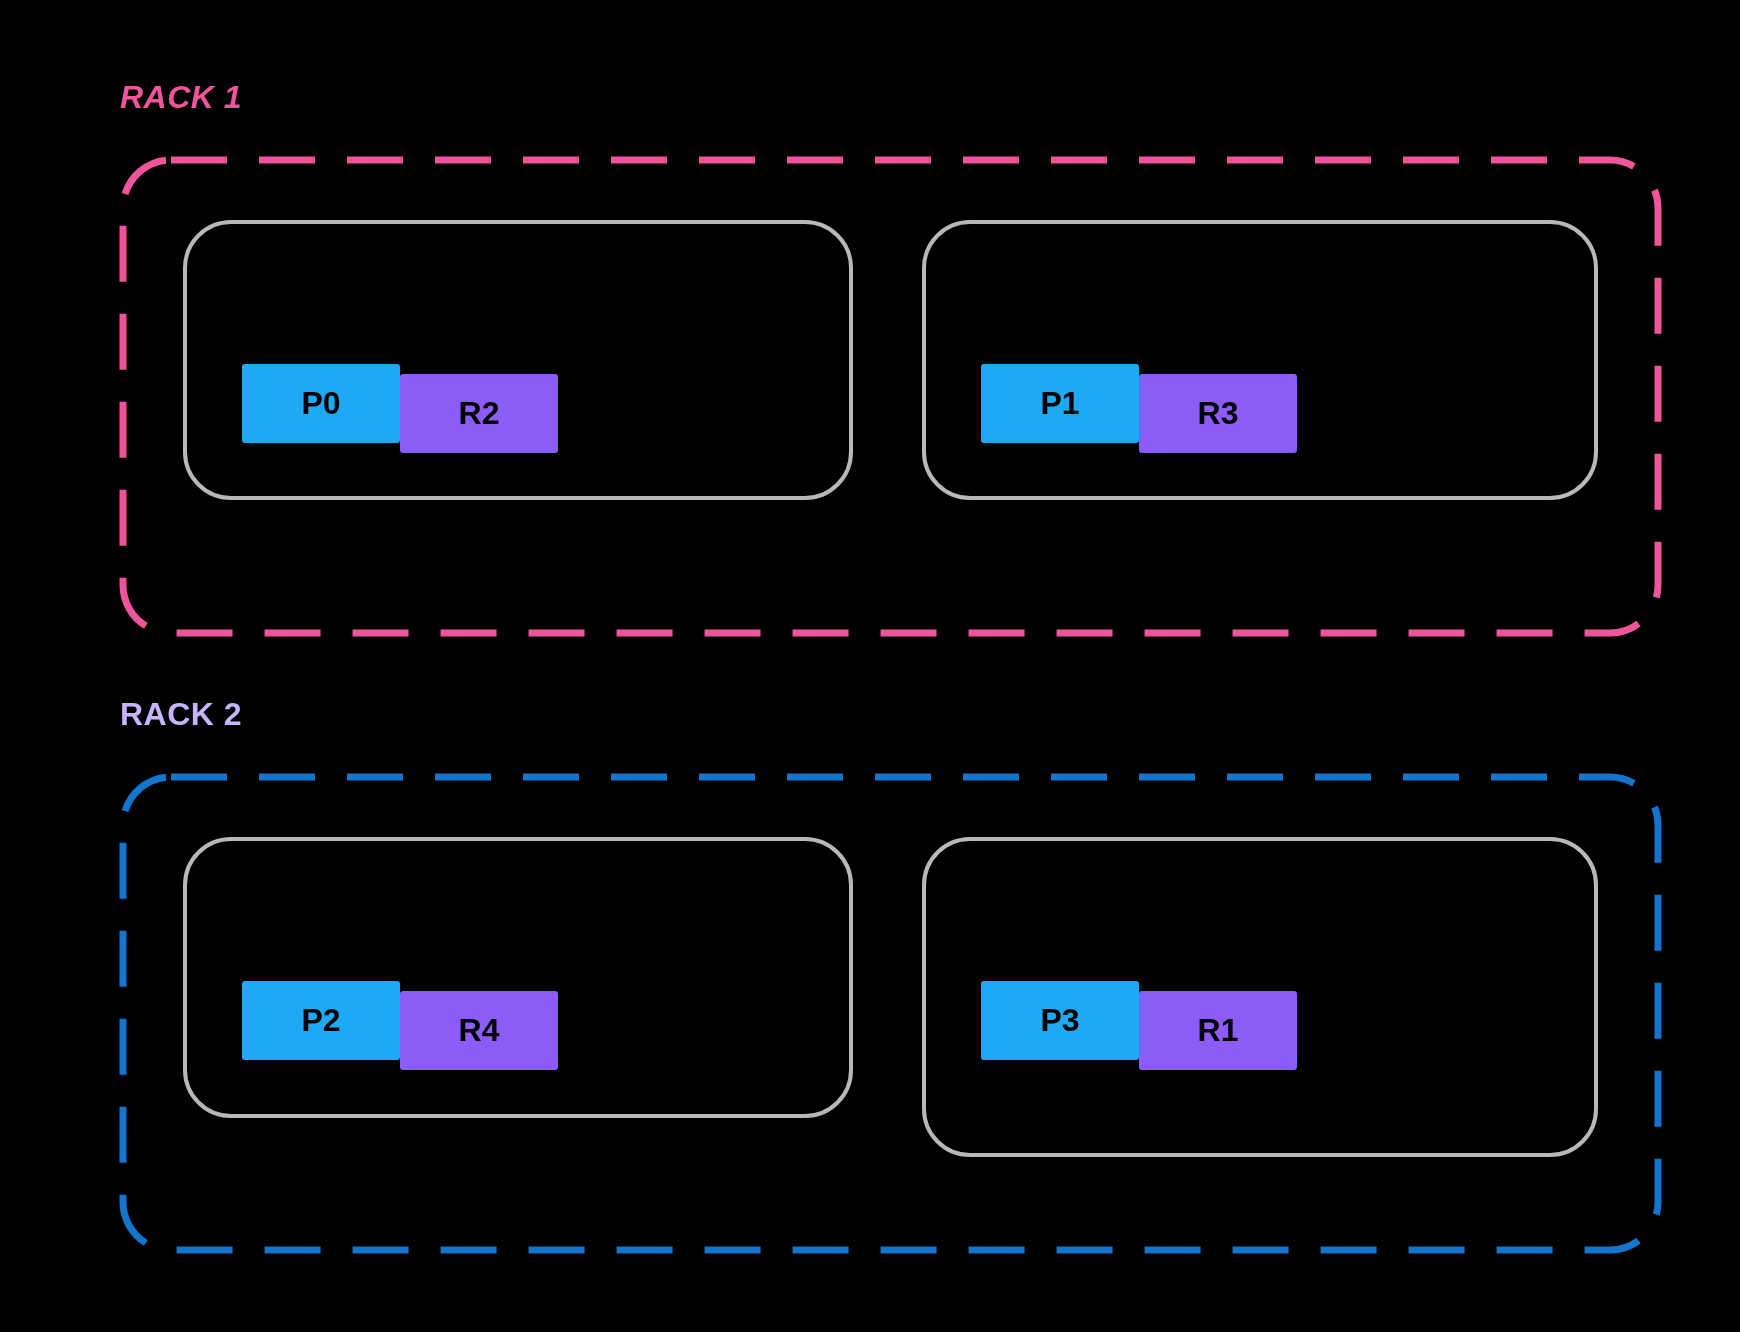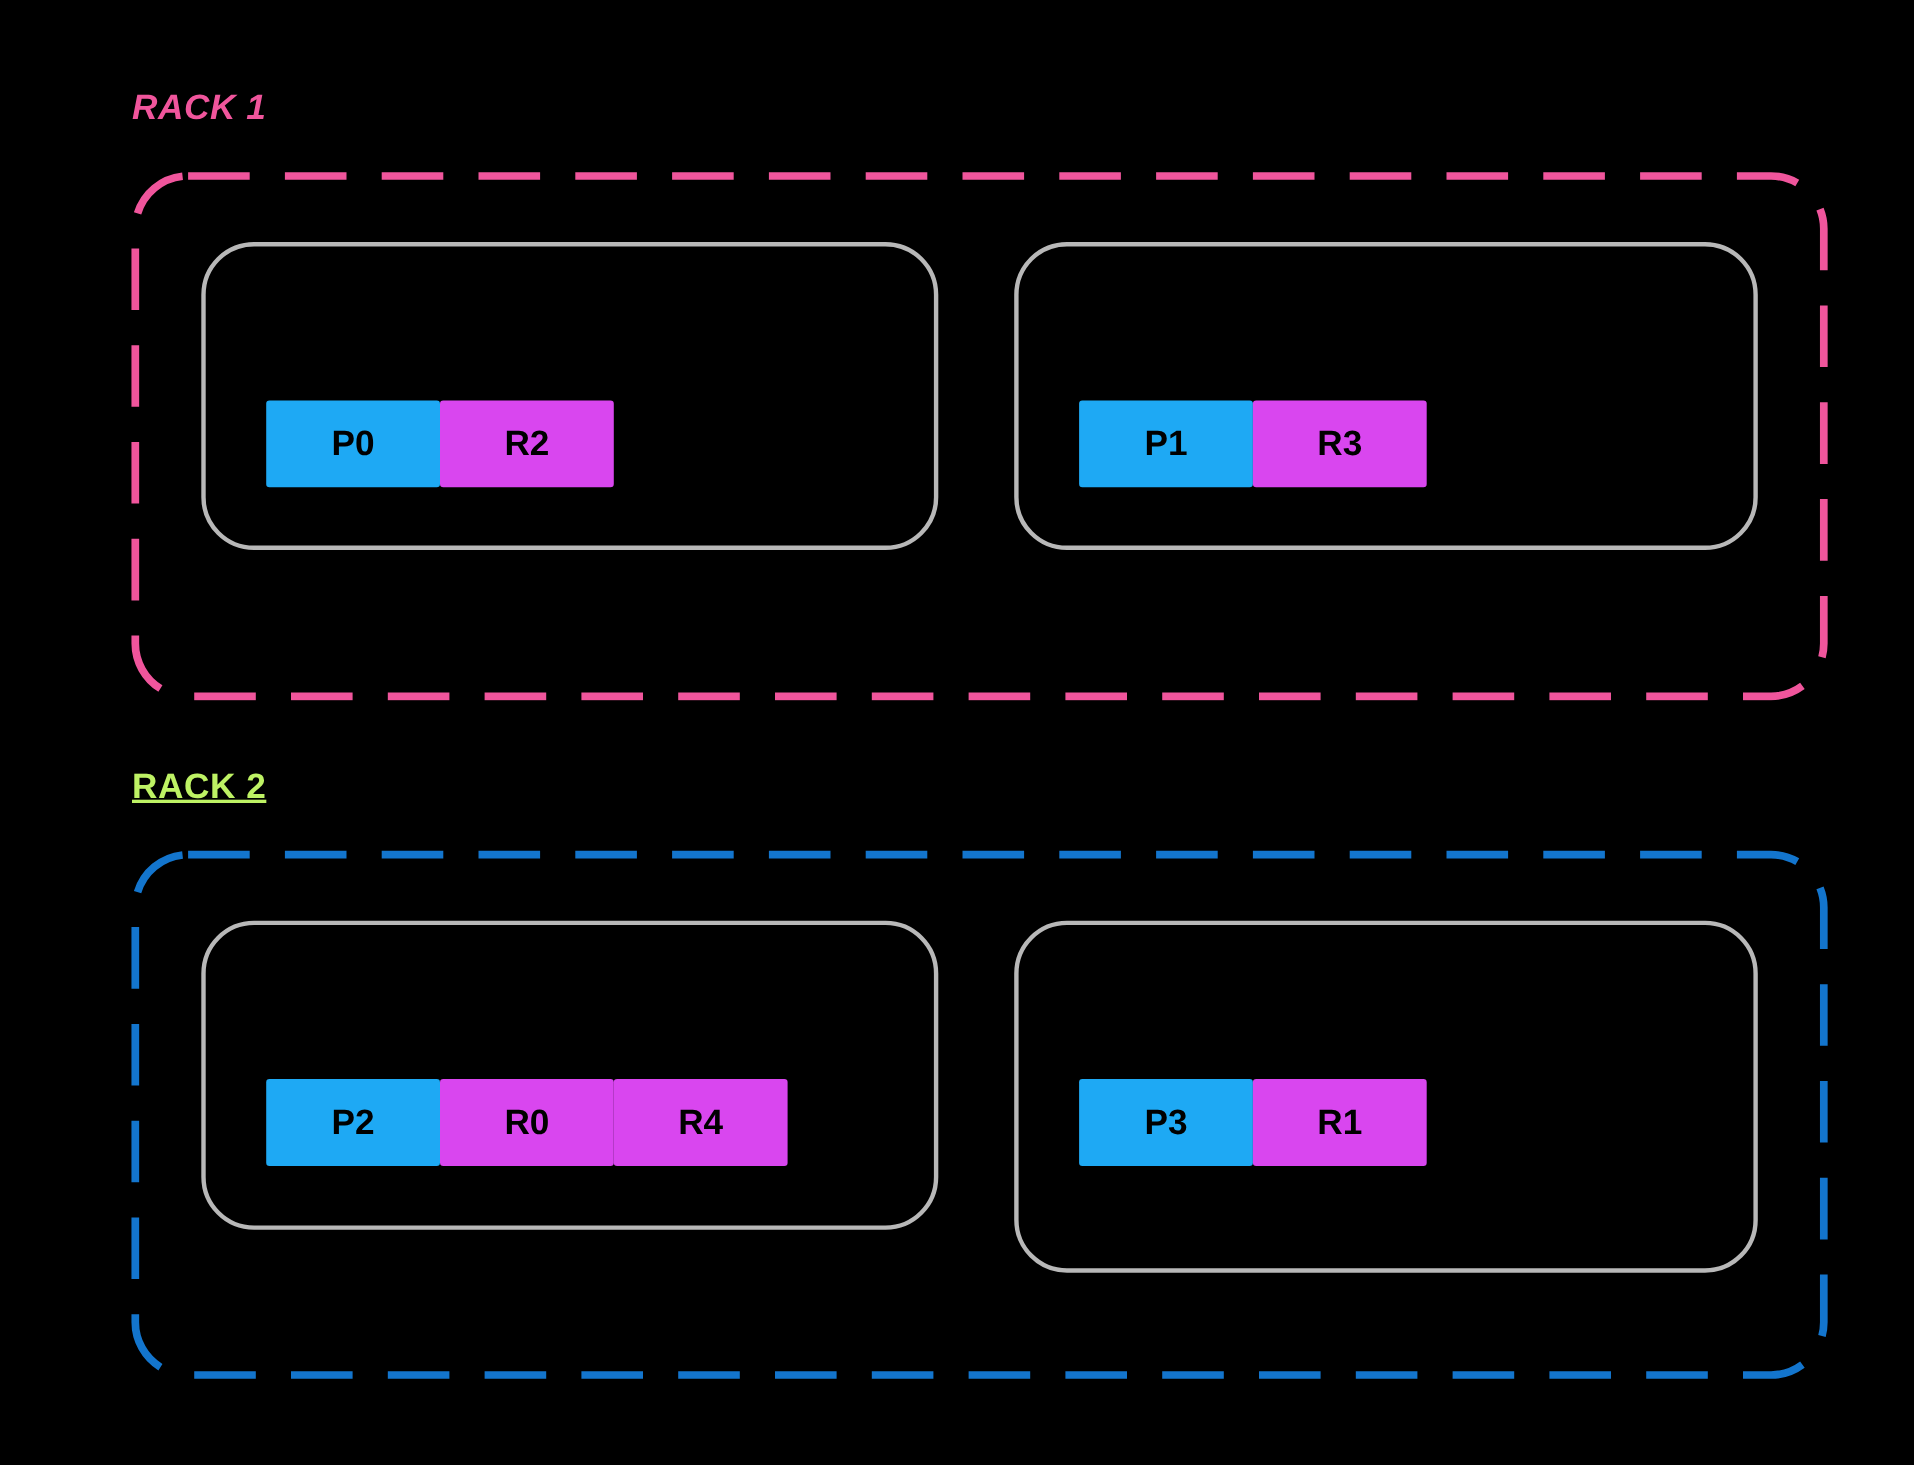--- a/index.html
+++ b/index.html
@@ -21,21 +21,21 @@
   .rack-label {
     position: absolute;
     left: 120px;
     font-size: 32px;
     font-weight: 700;
     letter-spacing: 0.5px;
     line-height: 38px;
     white-space: nowrap;
   }
   .rack-label--1 { top: 78px;  color: #F0559C; font-style: italic; }
-  .rack-label--2 { top: 695px; color: #bef264; text-decoration: underline; }
+  .rack-label--2 { top: 695px; color: #c4b5fd; }
 
   .rack-outline {
     position: absolute;
     display: block;
   }
   .rack-outline--1 { left: 116px; top: 153px; }
   .rack-outline--2 { left: 116px; top: 770px; }
 
   .host {
     position: absolute;
@@ -60,21 +60,21 @@
     height: 79px;
     display: flex;
     align-items: center;
     justify-content: center;
     font-size: 32px;
     font-weight: 700;
     color: #000000;
     border-radius: 3px;
   }
   .chip--primary { background: #1EA9F4; }
-  .chip--replica { background: #d946ef; }
+  .chip--replica { background: #8b5cf6; margin-top: 10px; }
 </style>
 </head>
 <body>
 
 <div class="canvas">
 
   <div class="rack-label rack-label--1">RACK 1</div>
 
   <svg class="rack-outline rack-outline--1" width="1546" height="484">
     <rect x="7" y="7" width="1535" height="473" rx="48" ry="48" fill="none" stroke-width="7" stroke-dasharray="56 32" stroke="#F0559C"></rect>
@@ -96,21 +96,20 @@
 
   <div class="rack-label rack-label--2">RACK 2</div>
 
   <svg class="rack-outline rack-outline--2" width="1546" height="484">
     <rect x="7" y="7" width="1535" height="473" rx="48" ry="48" fill="none" stroke-width="7" stroke-dasharray="56 32" stroke="#1375CD"></rect>
   </svg>
 
   <div class="host host--r2h1">
     <div class="chip-row">
       <div class="chip chip--primary">P2</div>
-      <div class="chip chip--replica">R0</div>
       <div class="chip chip--replica">R4</div>
     </div>
   </div>
 
   <div class="host host--r2h2">
     <div class="chip-row">
       <div class="chip chip--primary">P3</div>
       <div class="chip chip--replica">R1</div>
     </div>
   </div>

